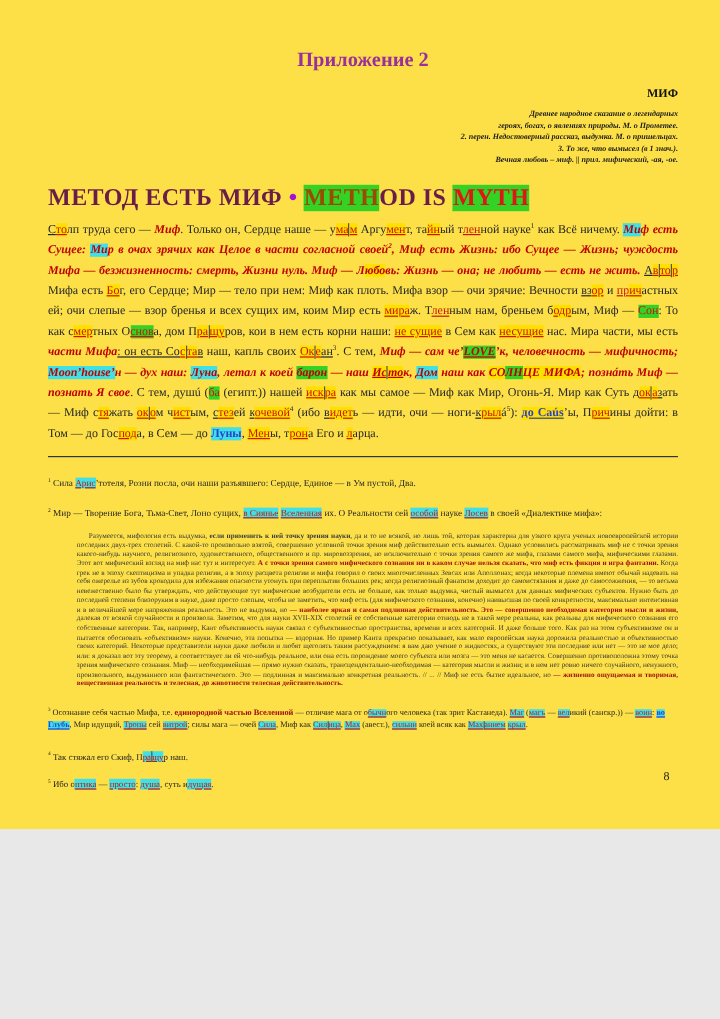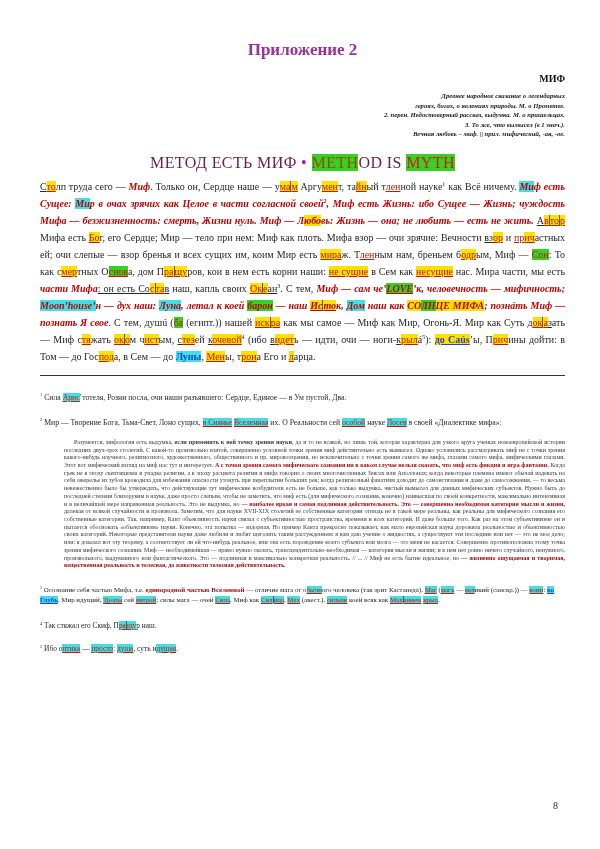--- a/index.html
+++ b/index.html
@@ -3,30 +3,30 @@
 <meta charset="utf-8">
 <style>
   :root{
     --c-title:#9b2f9b; --c-head:#6b1d4a; --c-bullet:#a312d4;
     --c-accent:#c00000; --c-redletter:#cc1504; --c-blue:#2b3fd0;
     --c-hy:#ffe000; --c-hg:#35d226; --c-hc:#3fe0e6;
     --c-meth:#9c4a00; --c-myth:#e01515; --c-body:#262626; --c-quotered:#a01010;
   }
   html,body{margin:0;padding:0;background:#e8e8e8;}
   .page{
-    width:600px;height:849px;background:#ffffff;position:relative;
+    width:600px;height:691px;background:#fde047;position:relative;
     box-sizing:border-box;padding:40px 35px 0 40px;overflow:hidden;
     font-family:"Liberation Serif","DejaVu Serif",serif;color:var(--c-body);
   }
   .title{margin:0;text-align:center;font-size:17px;font-weight:bold;color:var(--c-title);}
   .epigraph{text-align:right;margin-top:13px;}
   .epi-term{font-size:10px;font-weight:bold;color:#111;}
   .epi-lines{margin-top:7px;font-size:6.7px;line-height:9.6px;font-weight:bold;font-style:italic;color:#1a1a1a;}
   .epi-source{margin-top:7px;font-size:7.8px;font-weight:bold;font-style:italic;color:#1a1a1a;}
-  .headline{margin:15px 0 0 0;text-align:center;font-size:16px;font-weight:normal;color:var(--c-head);letter-spacing:.4px;}
+  .headline{margin:15px 0 0 0;text-align:left;font-size:20px;font-weight:bold;color:var(--c-head);letter-spacing:.4px;}
   .headline .bul{color:var(--c-bullet);}
   .headline .mh1{color:var(--c-meth);}
   .headline .mh2{color:var(--c-myth);}
   .bodytext{margin-top:6px;font-size:10px;line-height:17px;text-align:justify;}
   .acc{color:var(--c-accent);font-weight:bold;font-style:italic;}
   .hy{background:var(--c-hy);}
   .hg{background:var(--c-hg);}
   .hc{background:var(--c-hc);}
   .rt{color:var(--c-redletter);}
   .bt{color:var(--c-blue);font-weight:bold;}

